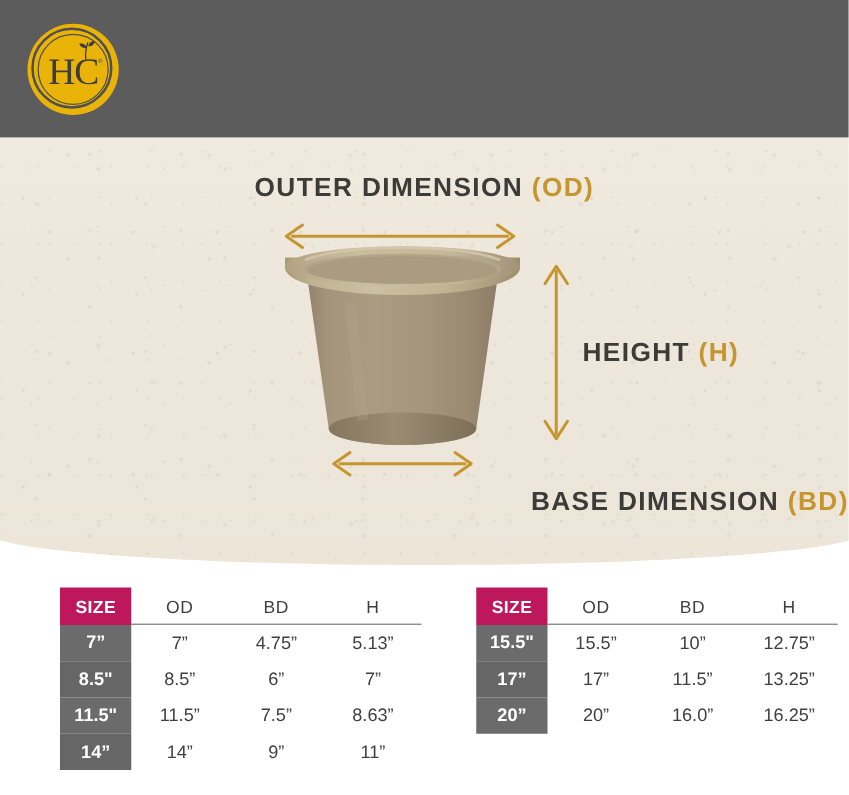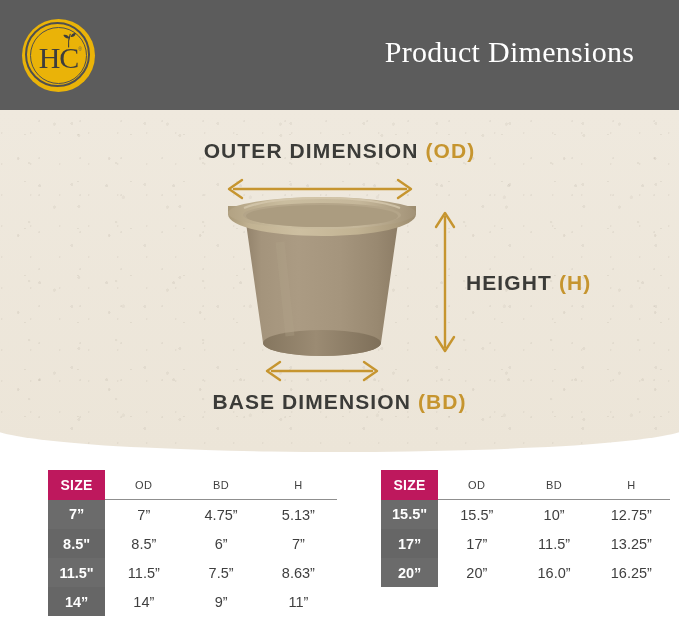--- a/index.html
+++ b/index.html
@@ -169,21 +169,21 @@
     font-family: "Liberation Sans", sans-serif;
     font-size: 21px;
     font-weight: 600;
     letter-spacing: 1.1px;
     color: #3b3b38;
     white-space: nowrap;
   }
   .dim-label .abbrev { color: #c6952f; }
 
   #label-outer-dimension { left: 0; top: 29px; width: 679px; text-align: center; }
-  #label-base-dimension  { left: 0; top: 280px; width: 679px; text-align: center; }
+  #label-base-dimension  { left: 0; top: 280px; width: 679px; text-align: right; }
   #label-height {
     left: 466px;
     top: 161px;
   }
 
   
   #pot-illustration {
     position: absolute;
     left: 222px;
     top: 86px;
@@ -219,21 +219,21 @@
 
   .spec-table th.size-head {
     background: #be185d;
     color: #ffffff;
     font-weight: bold;
     font-size: 14px;
     letter-spacing: 0.3px;
   }
   .spec-table th.data-head {
     font-weight: 400;
-    font-size: 11px;
+    font-size: 14px;
     color: #3f3f3f;
     border-bottom: 1.5px solid #8f8f8f;
     letter-spacing: 0.5px;
   }
   .spec-table td.size-cell {
     background: #6b6b6b;
     color: #ffffff;
     font-weight: bold;
     font-size: 14.5px;
   }
@@ -257,21 +257,20 @@
           <path d="M9.6 6.4 C6.4 6.9 4.3 5.4 3.4 3.0 C6.3 2.4 8.6 3.6 9.6 6.4 Z" fill="#3d3d3d"></path>
           <path d="M10.6 4.9 C11.2 2.2 13.2 0.7 15.8 0.9 C15.5 3.6 13.5 5.2 10.6 4.9 Z" fill="#3d3d3d"></path>
         </svg>
       </div>
       <div class="tm-mark">®</div>
     </div>
 
 
   </div>
 
-  <div id="page-title">Product Dimensions</div>
 </div>
 
 <div id="diagram-panel">
   <div id="diagram-bg"></div>
 
   <div class="dim-label" id="label-outer-dimension">
     <span>OUTER DIMENSION</span>
     <span class="abbrev">(OD)</span>
   </div>
 

